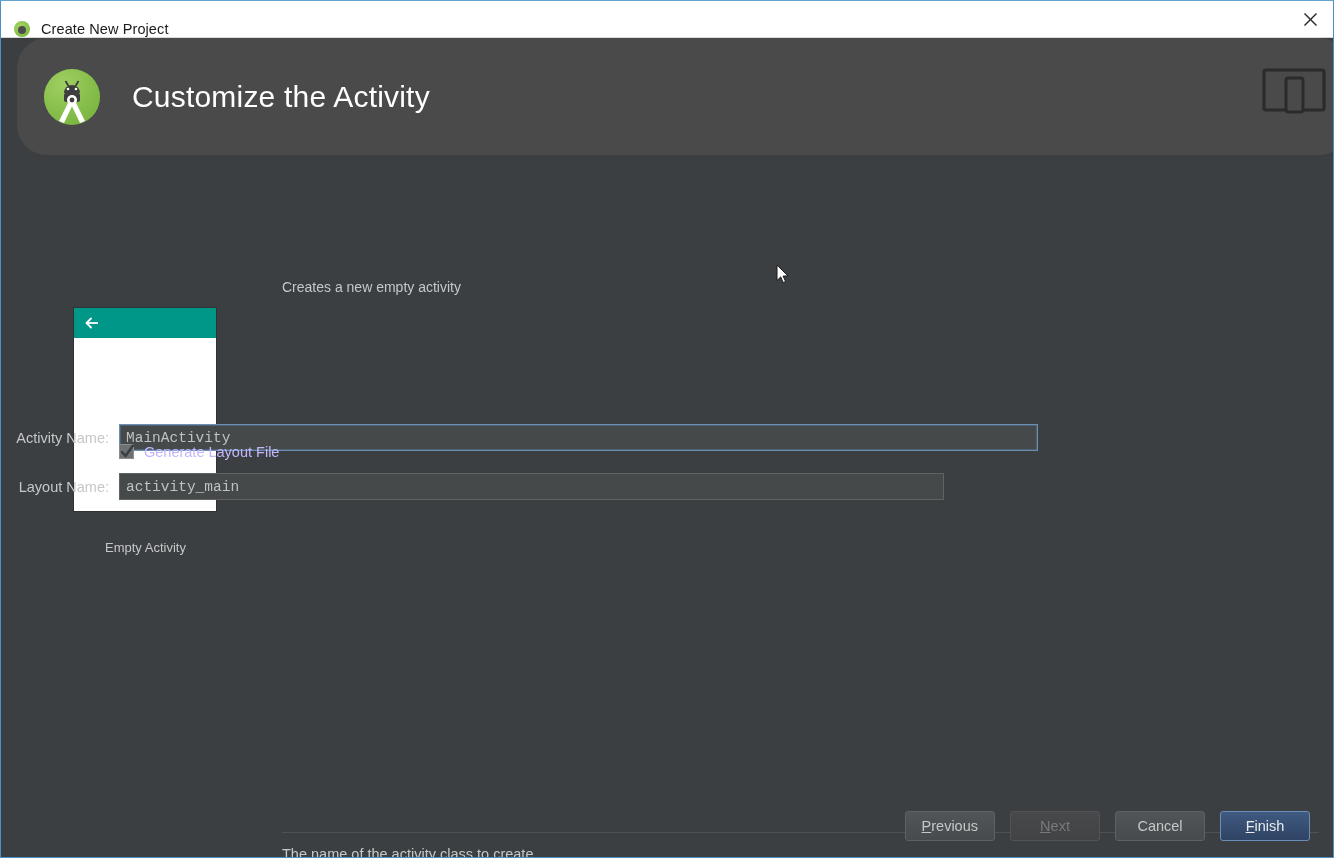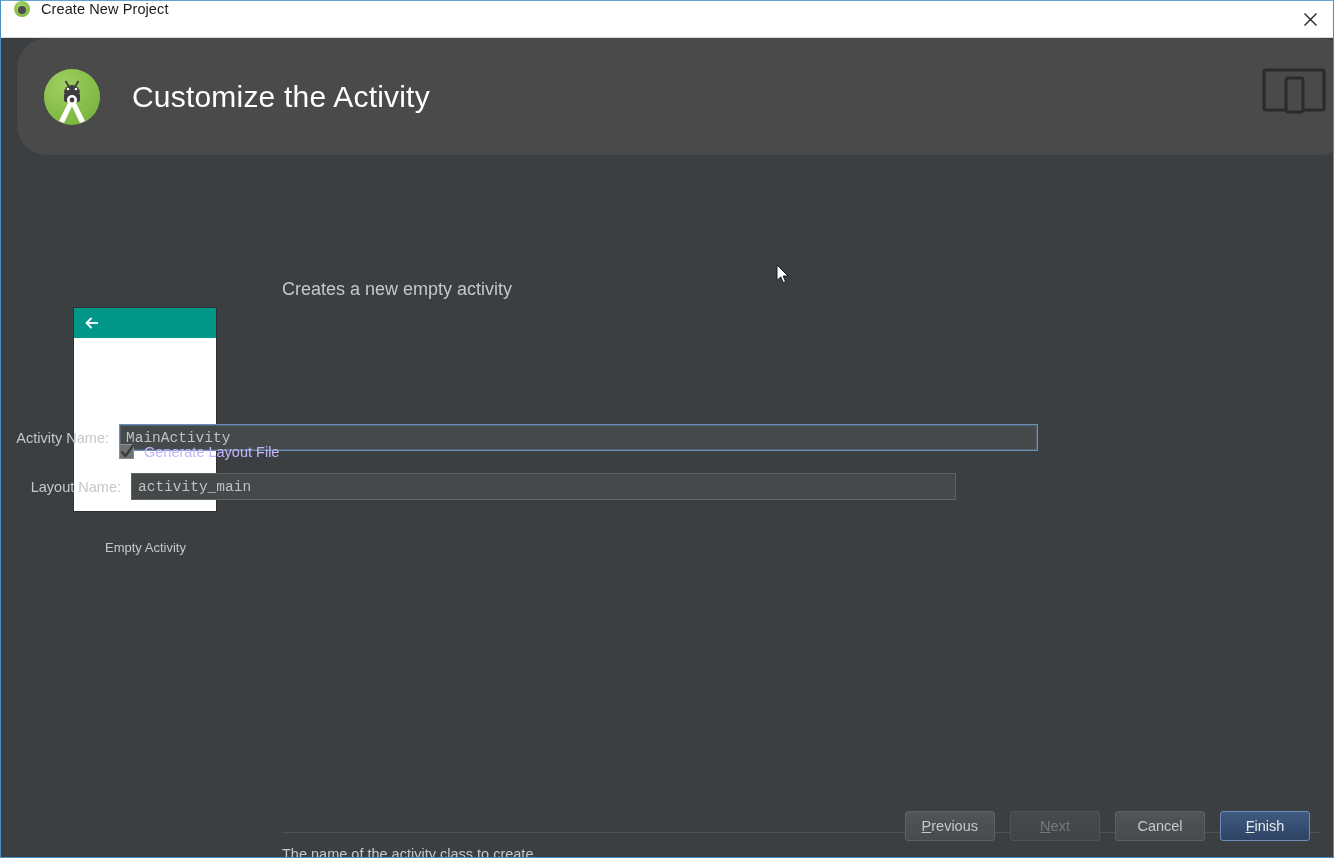--- a/index.html
+++ b/index.html
@@ -23,21 +23,21 @@
   }
 
   
   #titlebar {
     position: absolute;
     left: 0; top: 0;
     width: 1332px;
     height: 37px;
     background: #ffffff;
     display: flex;
-    align-items: flex-start;
+    align-items: flex-end;
     border-bottom: 1px solid #d8d8d8;
   }
   #titlebar-icon {
     width: 16px; height: 16px;
     margin-left: 13px;
     border-radius: 50%;
     background: radial-gradient(circle at 40% 35%, #a8d36a 0%, #8bc34a 55%, #6ba838 100%);
     position: relative;
     flex: none;
   }
@@ -144,34 +144,34 @@
   }
 
   
   #form {
     position: absolute;
     left: 281px;
     top: 124px;
     width: 1037px;
   }
   #form-desc {
-    font-size: 18px;
+    font-size: 14px;
     color: #c5c7c9;
     margin-bottom: 16px;
     height: 18px;
   }
 
   .form-row {
     display: flex;
     align-items: center;
     height: 27px;
   }
   #row-activity-name { position: absolute; left: 0; top: 249px; width: 1037px; margin-top: 20px; }
   #row-generate      { position: absolute; left: 0; top: 283px; width: 1037px; }
-  #row-layout-name   { position: absolute; left: 12px; top: 318px; width: 943px; }
+  #row-layout-name   { position: absolute; left: 0; top: 318px; width: 943px; }
 
   .form-label {
     width: 118px;
     text-align: right;
     padding-right: 10px;
     font-size: 14.5px;
     color: #c5c7c9;
     white-space: nowrap;
     flex: none;
   }

